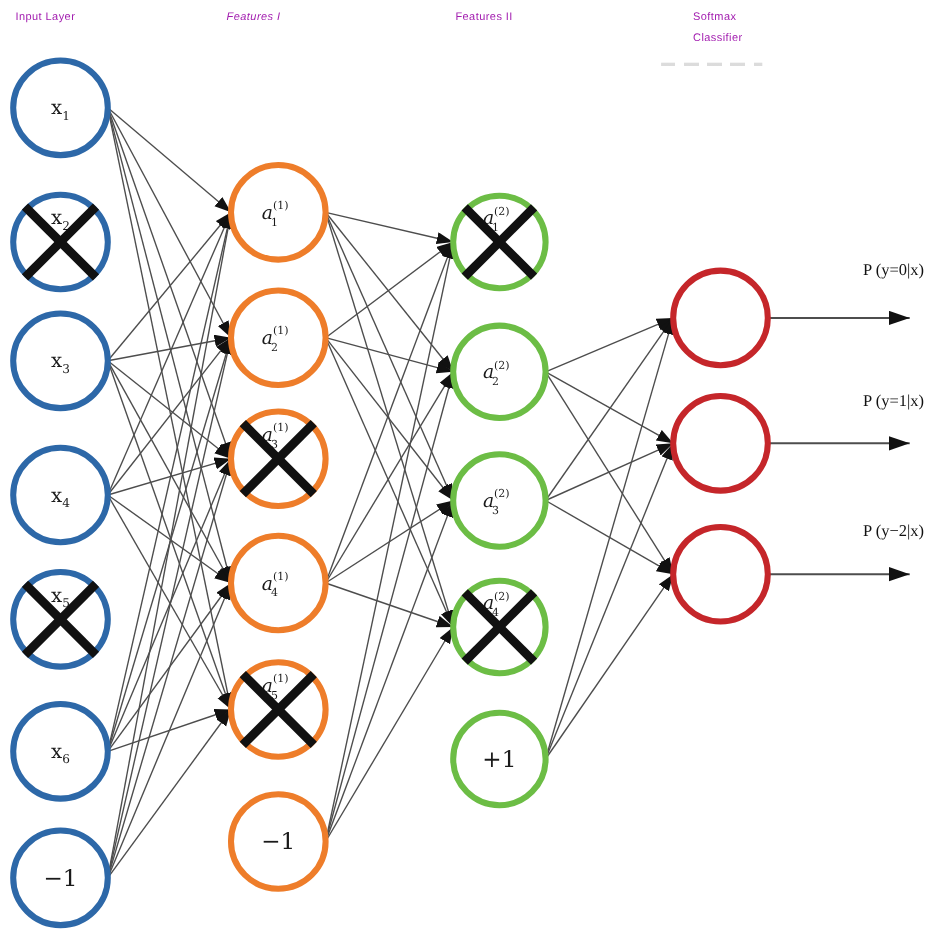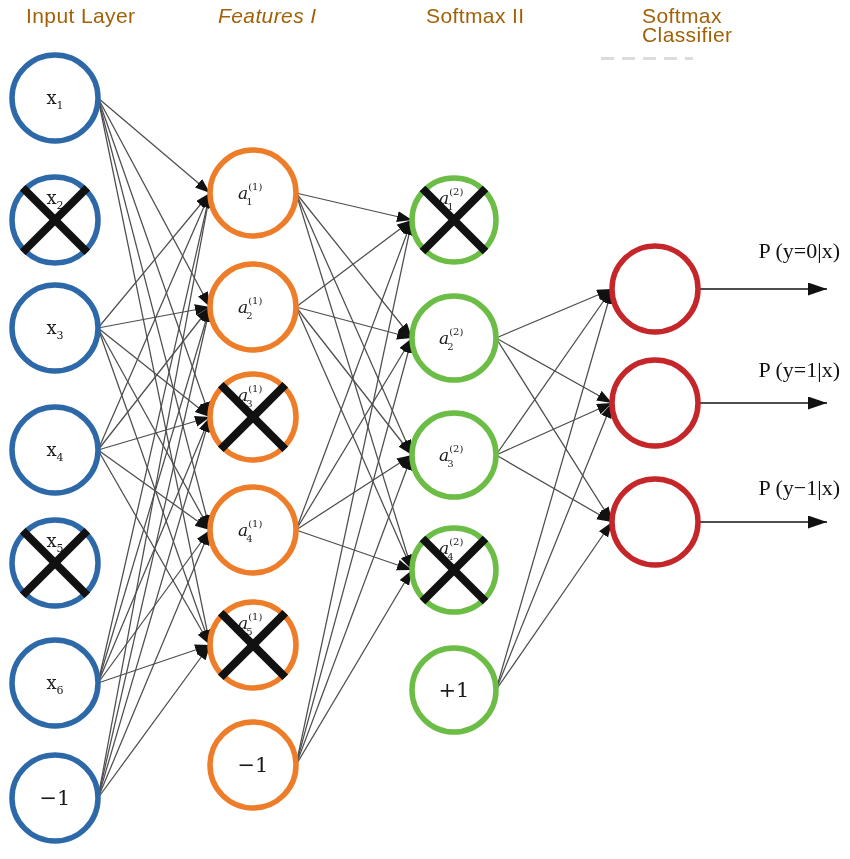--- a/index.html
+++ b/index.html
@@ -1,51 +1,51 @@
 <!DOCTYPE html>
 <html><head>
 <meta charset="utf-8">
 <style>
   html,body{margin:0;padding:0;background:#fff;}
   .stage{position:relative;width:850px;height:859px;background:#ffffff;overflow:hidden;
          font-family:"Liberation Sans",sans-serif;}
-  .hdr{position:absolute;top:6px;font-size:21px;line-height:19px;color:#a16207;
-       letter-spacing:.4px;white-space:pre-line;margin-left:12px;}
+  .hdr{position:absolute;top:6px;font-size:10px;line-height:19px;color:#a21caf;
+       letter-spacing:.4px;white-space:pre-line;}
   #hdr-input{left:14px;}
   #hdr-f1{left:206px;font-style:italic;}
   #hdr-f2{left:414px;}
   #hdr-softmax{left:630px;}
   .plabel{position:absolute;left:726px;width:114px;text-align:right;
-          font-family:"Liberation Serif",serif;font-size:22px;color:#111;}
+          font-family:"Liberation Serif",serif;font-size:15px;color:#111;}
   #plabel-0{top:238px;} #plabel-1{top:357px;} #plabel-2{top:475px;}
   .artifact{position:absolute;left:601px;top:57px;width:92px;height:3px;opacity:.35;
             background:repeating-linear-gradient(90deg,#9a9a9a 0 13px,transparent 13px 21px);}
   svg{position:absolute;left:0;top:0;}
   .aLbl{font-family:"DejaVu Serif",serif;font-style:italic;font-size:17px;fill:#1a1a1a;}
   .xLbl{font-family:"DejaVu Serif",serif;font-size:18px;fill:#1a1a1a;}
   .small{font-size:10px;font-style:normal;}
   .xsub{font-size:11px;}
   .biasLbl{font-family:"DejaVu Serif",serif;font-size:21px;fill:#1a1a1a;}
 </style>
 </head>
 <body>
 
 <div class="stage">
 
   <div class="hdr" id="hdr-input">Input Layer</div>
   <div class="hdr" id="hdr-f1">Features I</div>
-  <div class="hdr" id="hdr-f2">Softmax II</div>
+  <div class="hdr" id="hdr-f2">Features II</div>
   <div class="hdr" id="hdr-softmax">Softmax
 Classifier</div>
 
   <div class="artifact"></div>
 
   <div class="plabel" id="plabel-0">P (y=0|x)</div>
   <div class="plabel" id="plabel-1">P (y=1|x)</div>
-  <div class="plabel" id="plabel-2">P (y−1|x)</div>
+  <div class="plabel" id="plabel-2">P (y−2|x)</div>
 
   <div id="diagram">
       <svg width="850" height="859" viewBox="0 0 850 859">
         <defs>
           <marker id="mA" markerUnits="userSpaceOnUse" markerWidth="16" markerHeight="12" refX="15" refY="5.5" orient="auto">
             <path d="M0,0 L15,5.5 L0,11 Z" fill="#111111"></path>
           </marker>
           <marker id="mB" markerUnits="userSpaceOnUse" markerWidth="20" markerHeight="14" refX="19" refY="6.5" orient="auto">
             <path d="M0,0 L19,6.5 L0,13 Z" fill="#111111"></path>
           </marker>

